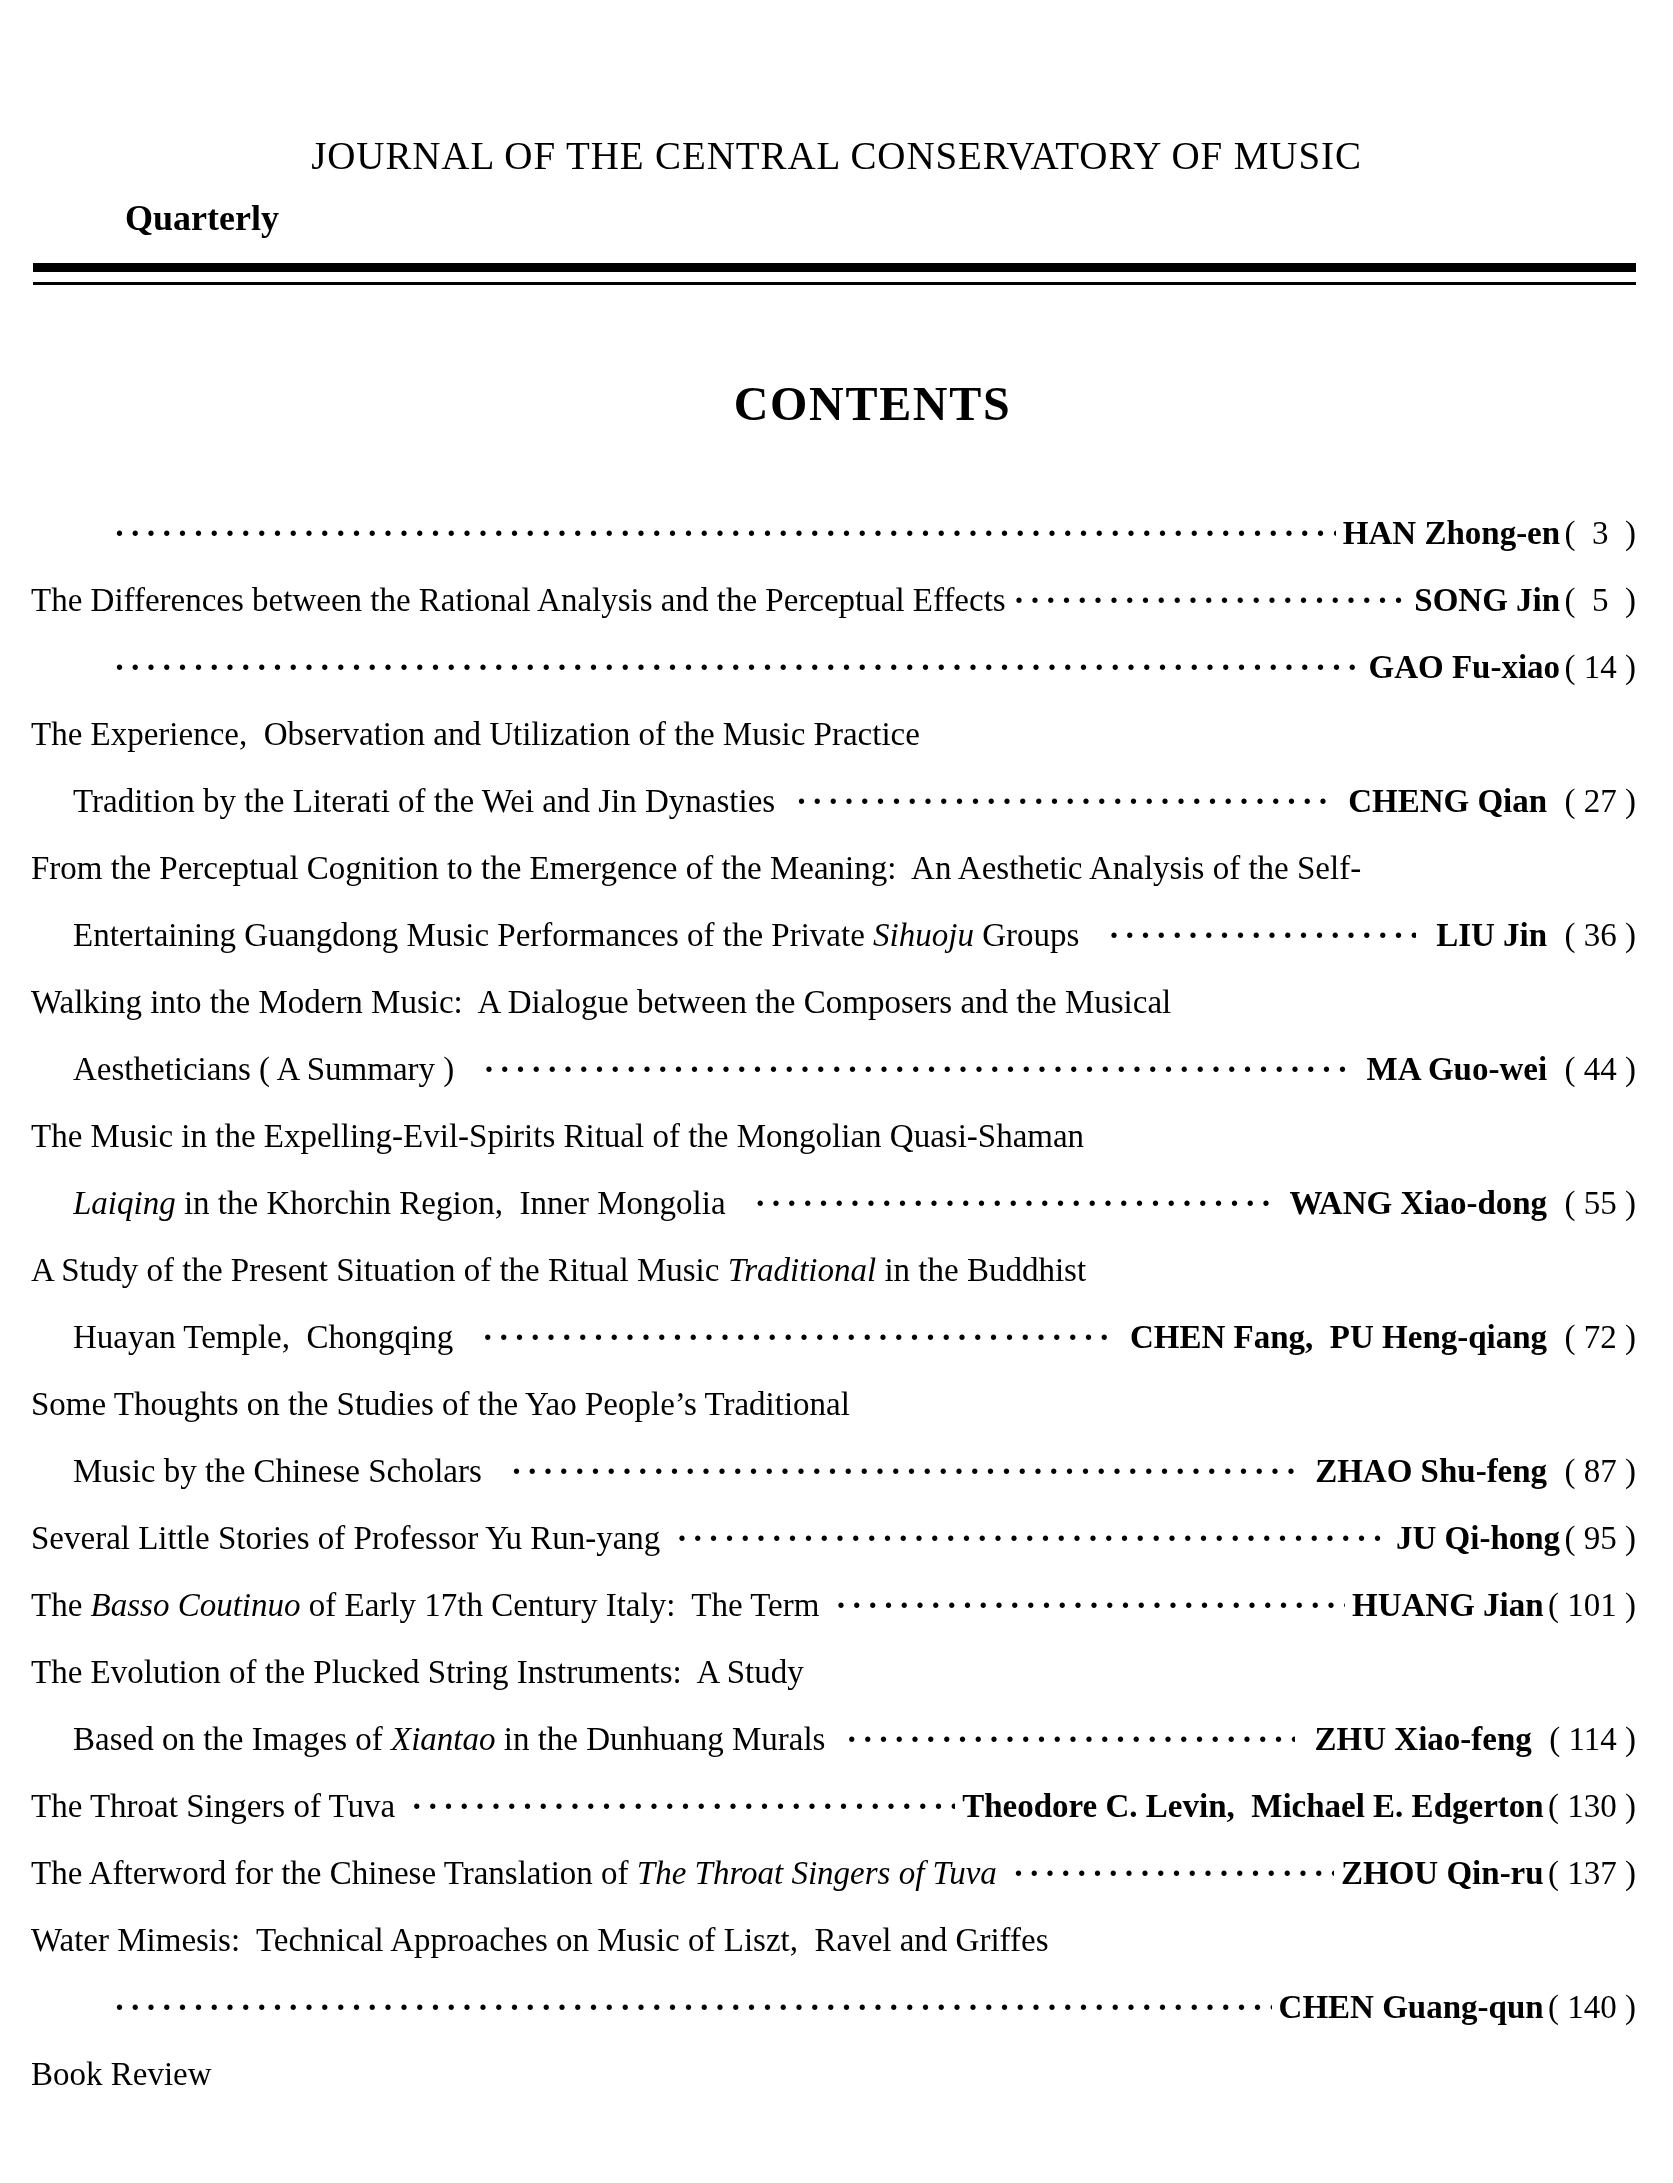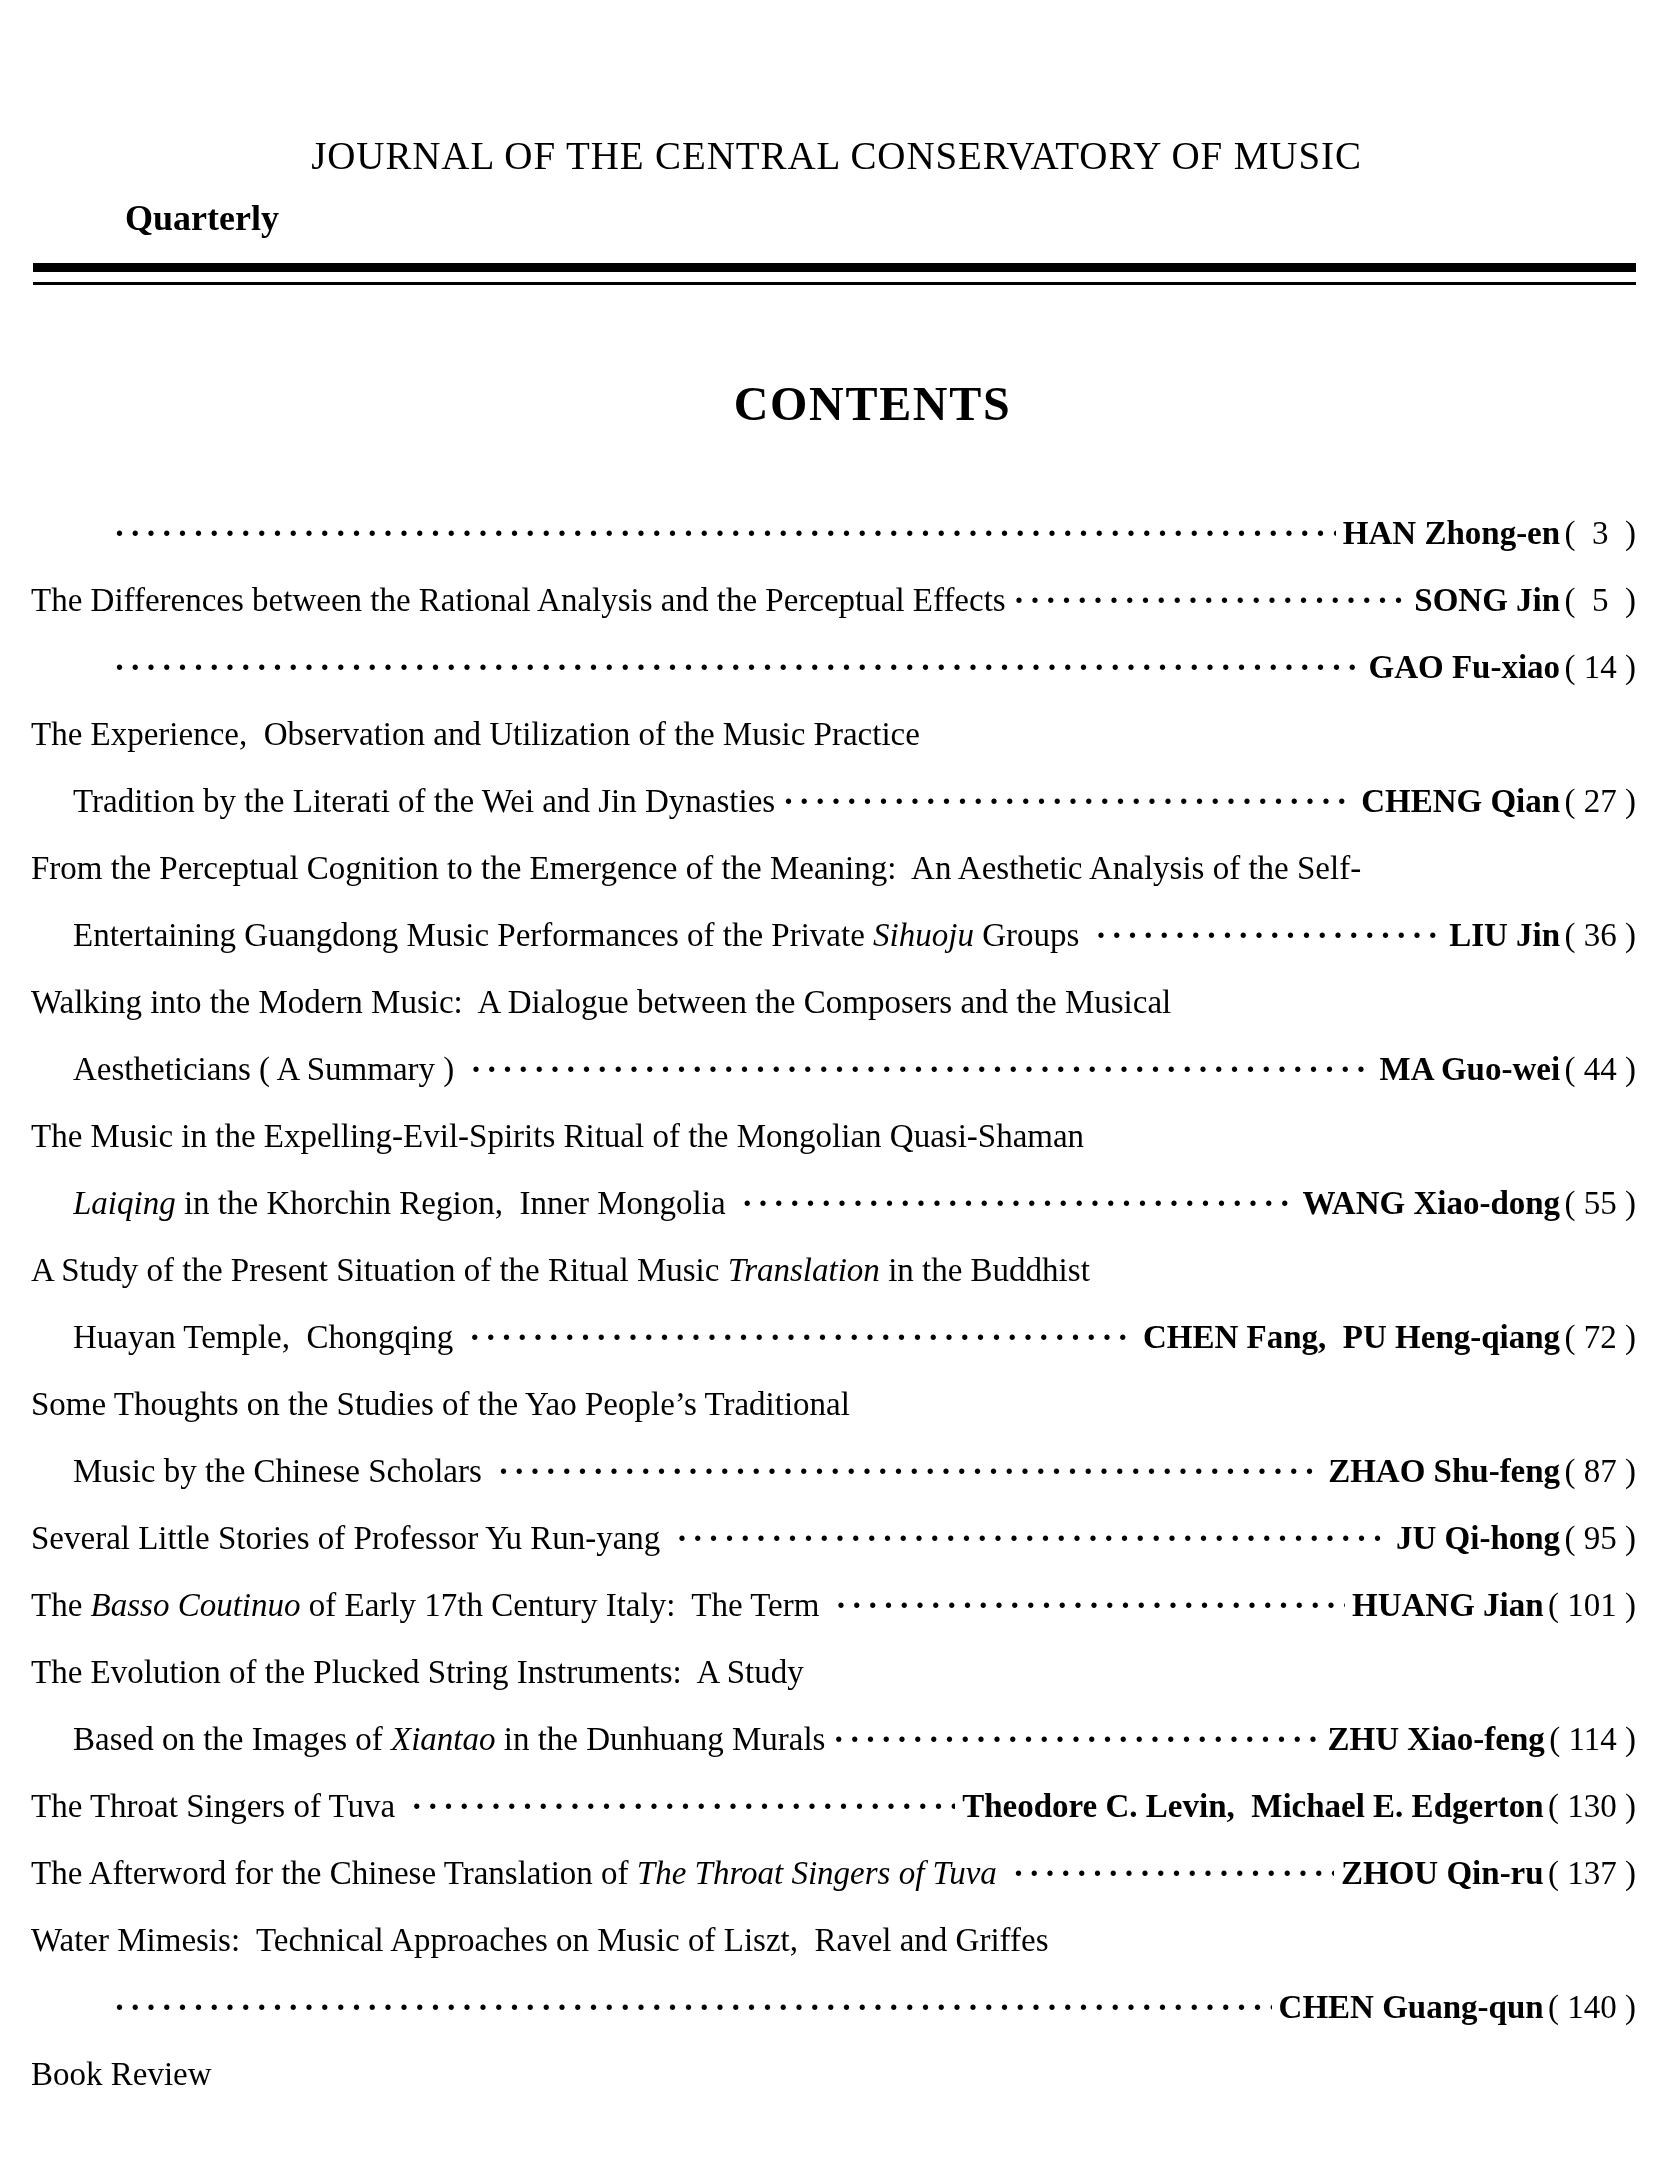--- a/index.html
+++ b/index.html
@@ -65,21 +65,21 @@
     width:1605px;
   }
   .row{
     display:flex;
     align-items:baseline;
     height:67px;
     line-height:67px;
     font-size:33px;
     white-space:pre;
   }
-  .row.i1{padding-left:42px;}
+  .row.i1{padding-left:42px;gap:13px;}
   .row.i2{padding-left:75px;}
   .t{flex:0 1 auto;white-space:pre;overflow:hidden;}
   .t i{font-style:italic;}
   .leader{
     flex:1 1 17.5px;
     overflow:hidden;
     white-space:nowrap;
     margin:0 7px 0 7.9px;
     font-weight:700;
     letter-spacing:4.8px;
@@ -117,21 +117,21 @@
       <div class="row i0"><span class="t"><span>The Differences between the Rational Analysis and the Perceptual Effects</span></span><span class="leader">································································································································································</span><span class="author">SONG Jin</span><span class="page-num">(  5  )</span></div>
       <div class="row i2"><span class="leader">································································································································································</span><span class="author">GAO Fu-xiao</span><span class="page-num">( 14 )</span></div>
       <div class="row i0"><span class="t"><span>The Experience,  Observation and Utilization of the Music Practice</span></span></div>
       <div class="row i1"><span class="t"><span>Tradition by the Literati of the Wei and Jin Dynasties</span></span><span class="leader">································································································································································</span><span class="author">CHENG Qian</span><span class="page-num">( 27 )</span></div>
       <div class="row i0"><span class="t"><span>From the Perceptual Cognition to the Emergence of the Meaning:  An Aesthetic Analysis of the Self-</span></span></div>
       <div class="row i1"><span class="t"><span>Entertaining Guangdong Music Performances of the Private </span><i>Sihuoju</i><span> Groups </span></span><span class="leader">································································································································································</span><span class="author">LIU Jin</span><span class="page-num">( 36 )</span></div>
       <div class="row i0"><span class="t"><span>Walking into the Modern Music:  A Dialogue between the Composers and the Musical</span></span></div>
       <div class="row i1"><span class="t"><span>Aestheticians ( A Summary ) </span></span><span class="leader">································································································································································</span><span class="author">MA Guo-wei</span><span class="page-num">( 44 )</span></div>
       <div class="row i0"><span class="t"><span>The Music in the Expelling-Evil-Spirits Ritual of the Mongolian Quasi-Shaman</span></span></div>
       <div class="row i1"><span class="t"><i>Laiqing</i><span> in the Khorchin Region,  Inner Mongolia </span></span><span class="leader">································································································································································</span><span class="author">WANG Xiao-dong</span><span class="page-num">( 55 )</span></div>
-      <div class="row i0"><span class="t"><span>A Study of the Present Situation of the Ritual Music </span><i>Translation</i><span> in the Buddhist</span></span></div>
+      <div class="row i0"><span class="t"><span>A Study of the Present Situation of the Ritual Music </span><i>Traditional</i><span> in the Buddhist</span></span></div>
       <div class="row i1"><span class="t"><span>Huayan Temple,  Chongqing </span></span><span class="leader">································································································································································</span><span class="author">CHEN Fang,  PU Heng-qiang</span><span class="page-num">( 72 )</span></div>
       <div class="row i0"><span class="t"><span>Some Thoughts on the Studies of the Yao People’s Traditional</span></span></div>
       <div class="row i1"><span class="t"><span>Music by the Chinese Scholars </span></span><span class="leader">································································································································································</span><span class="author">ZHAO Shu-feng</span><span class="page-num">( 87 )</span></div>
       <div class="row i0"><span class="t"><span>Several Little Stories of Professor Yu Run-yang </span></span><span class="leader">································································································································································</span><span class="author">JU Qi-hong</span><span class="page-num">( 95 )</span></div>
       <div class="row i0"><span class="t"><span>The </span><i>Basso Coutinuo</i><span> of Early 17th Century Italy:  The Term </span></span><span class="leader">································································································································································</span><span class="author">HUANG Jian</span><span class="page-num">( 101 )</span></div>
       <div class="row i0"><span class="t"><span>The Evolution of the Plucked String Instruments:  A Study</span></span></div>
       <div class="row i1"><span class="t"><span>Based on the Images of </span><i>Xiantao</i><span> in the Dunhuang Murals</span></span><span class="leader">································································································································································</span><span class="author">ZHU Xiao-feng</span><span class="page-num">( 114 )</span></div>
       <div class="row i0"><span class="t"><span>The Throat Singers of Tuva </span></span><span class="leader">································································································································································</span><span class="author">Theodore C. Levin,  Michael E. Edgerton</span><span class="page-num">( 130 )</span></div>
       <div class="row i0"><span class="t"><span>The Afterword for the Chinese Translation of </span><i>The Throat Singers of Tuva</i><span> </span></span><span class="leader">································································································································································</span><span class="author">ZHOU Qin-ru</span><span class="page-num">( 137 )</span></div>
       <div class="row i0"><span class="t"><span>Water Mimesis:  Technical Approaches on Music of Liszt,  Ravel and Griffes</span></span></div>

